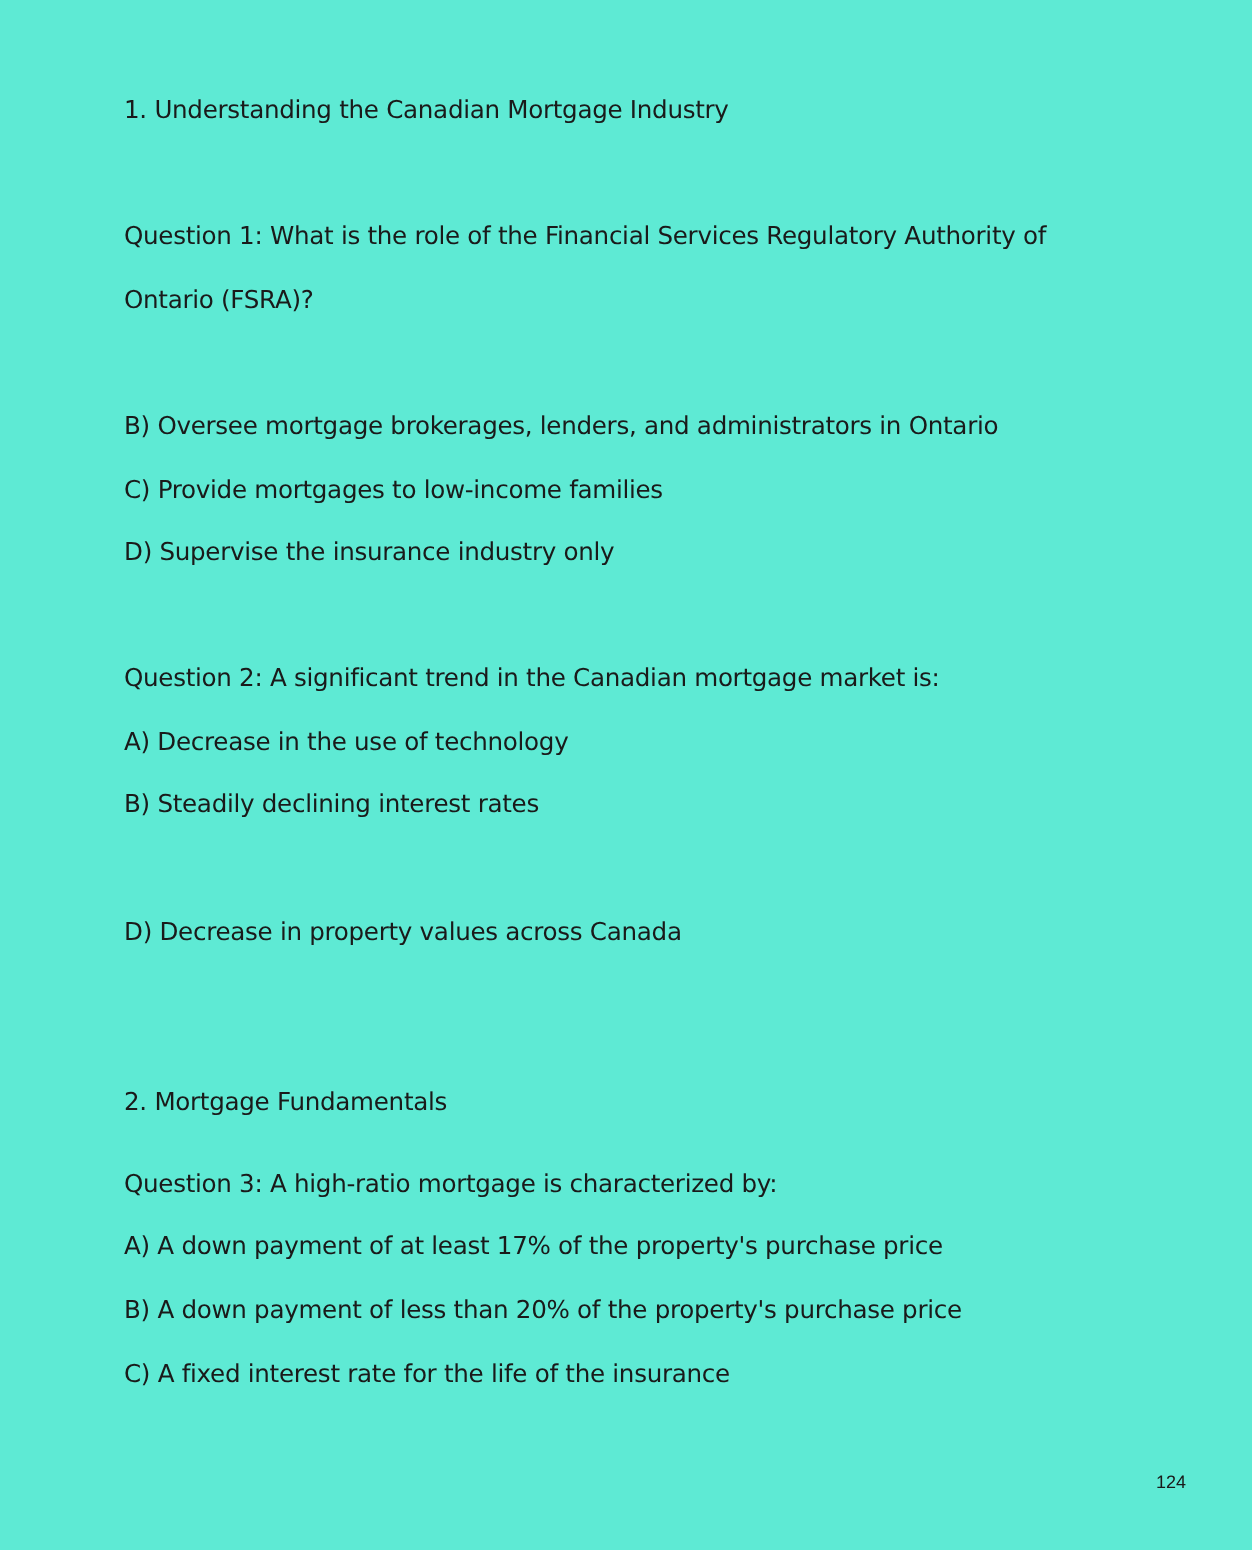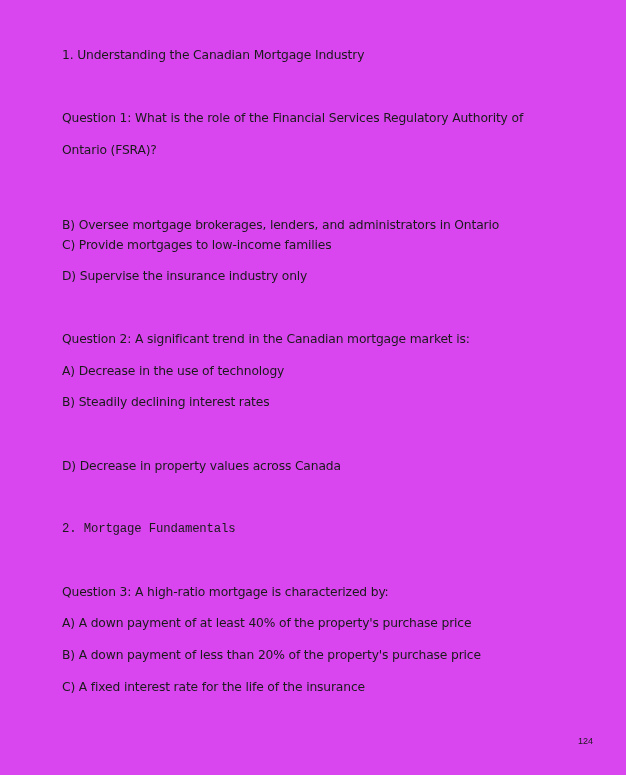--- a/index.html
+++ b/index.html
@@ -13,21 +13,21 @@
       position: relative;
       overflow: hidden;
       font-family: "DejaVu Sans", "Liberation Sans", sans-serif;
       color: #1a1a1a;
     }
     .page {
       position: absolute;
       left: 0; top: 0;
       width: 626px;
       height: 775px;
-      background: #d946ef;
+      background: #5eead4;
     }
     .line {
       position: absolute;
       left: 62px;
       font-size: 12.3px;
       line-height: 16px;
       white-space: nowrap;
       letter-spacing: -0.15px;
     }
     .page-number {
@@ -42,31 +42,31 @@
   </style>
 </head>
 <body>
 
 <div class="page">
 
   <div class="line" style="top:47px;">1. Understanding the Canadian Mortgage Industry</div>
 
   <div class="line" style="top:110px;">Question 1: What is the role of the Financial Services Regulatory Authority of</div>
   <div class="line" style="top:142px;">Ontario (FSRA)?</div>
-  <div class="line" style="top:205px;margin-top:12px;">B) Oversee mortgage brokerages, lenders, and administrators in Ontario</div>
+  <div class="line" style="top:205px;">B) Oversee mortgage brokerages, lenders, and administrators in Ontario</div>
   <div class="line" style="top:237px;">C) Provide mortgages to low-income families</div>
   <div class="line" style="top:268px;">D) Supervise the insurance industry only</div>
 
   <div class="line" style="top:331px;">Question 2: A significant trend in the Canadian mortgage market is:</div>
   <div class="line" style="top:363px;">A) Decrease in the use of technology</div>
   <div class="line" style="top:394px;">B) Steadily declining interest rates</div>
   <div class="line" style="top:458px;">D) Decrease in property values across Canada</div>
 
-  <div class="line" style="top:521px;font-family:Liberation Mono, monospace;">2. Mortgage Fundamentals</div>
+  <div class="line" style="top:543px;">2. Mortgage Fundamentals</div>
 
   <div class="line" style="top:584px;">Question 3: A high-ratio mortgage is characterized by:</div>
-  <div class="line" style="top:615px;">A) A down payment of at least 40% of the property's purchase price</div>
+  <div class="line" style="top:615px;">A) A down payment of at least 17% of the property's purchase price</div>
   <div class="line" style="top:647px;">B) A down payment of less than 20% of the property's purchase price</div>
   <div class="line" style="top:679px;">C) A fixed interest rate for the life of the insurance</div>
 
   <div class="page-number">124</div>
 
 </div>
 
 </body></html>

